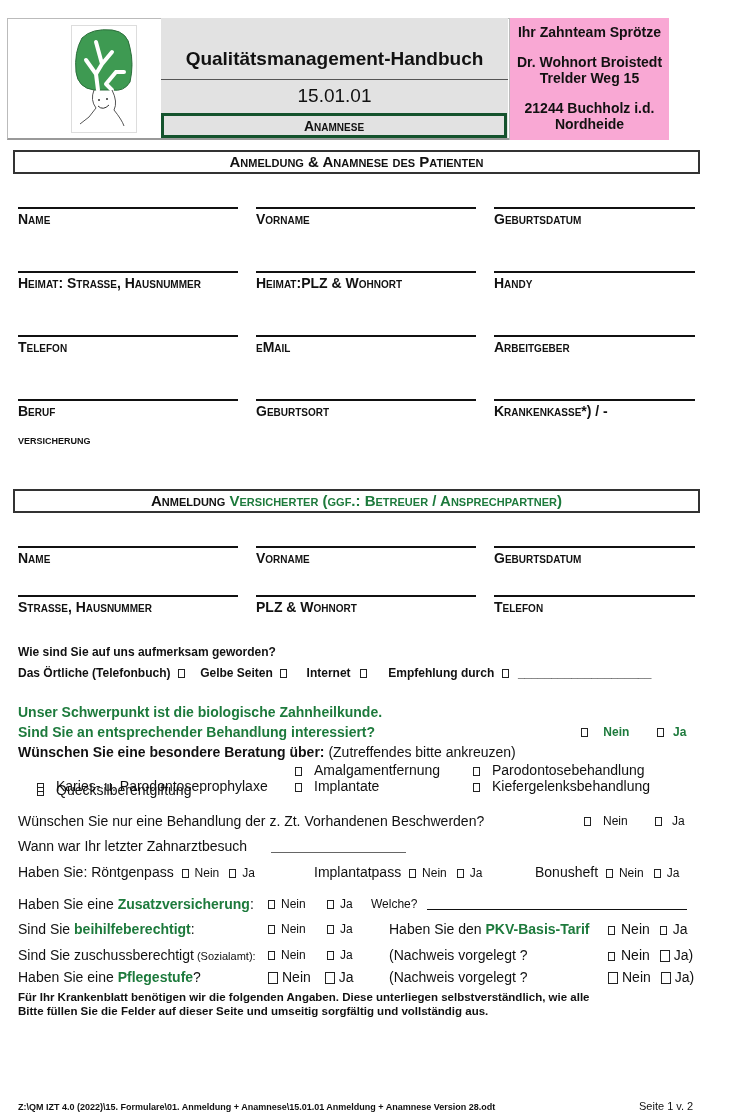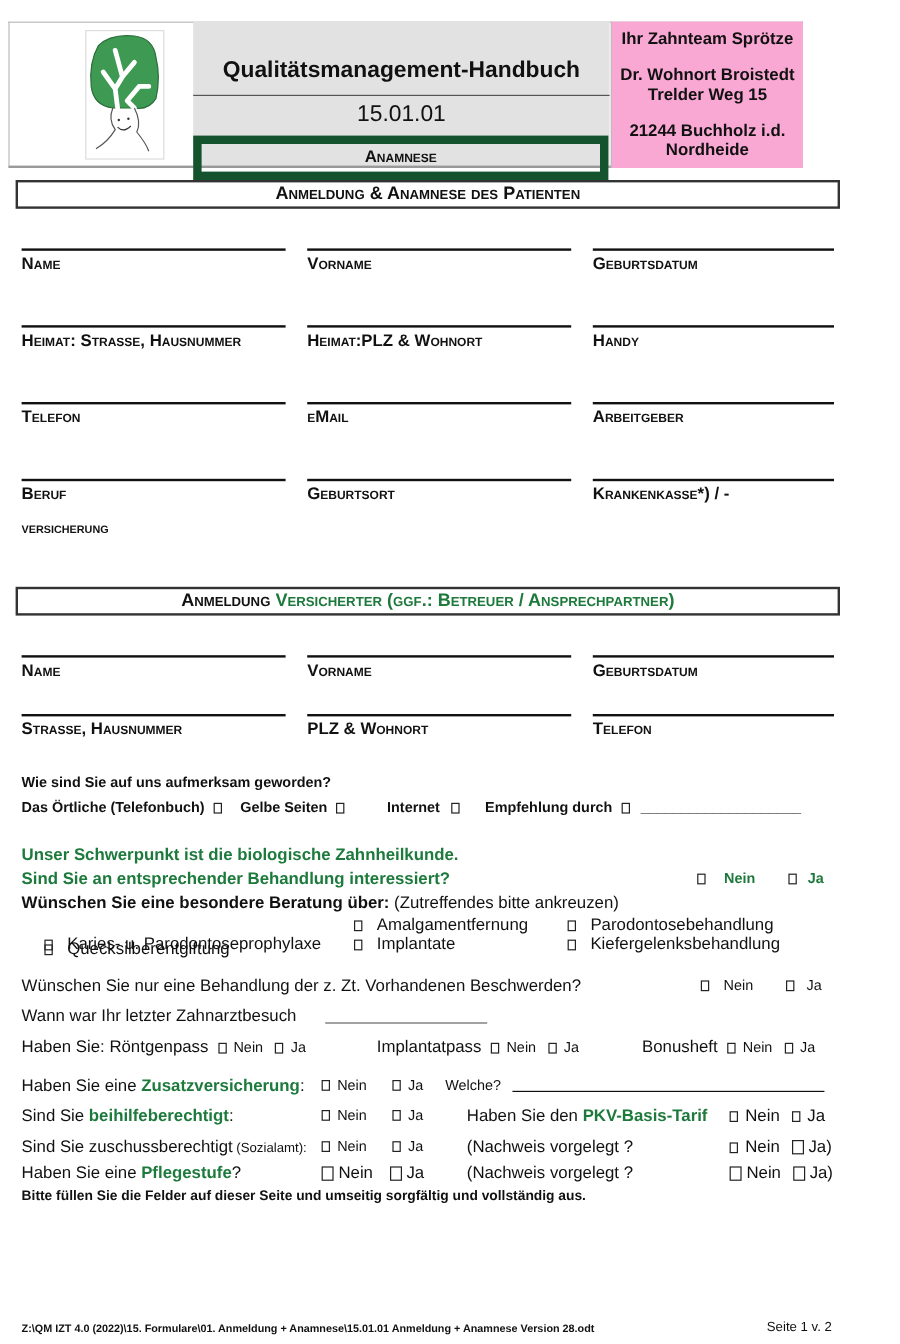--- a/index.html
+++ b/index.html
@@ -10,21 +10,21 @@
   .green { color: #1d7a3c; }
   .bold { font-weight: bold; }
 
   
   .hdr-outer { left: 7px; top: 18px; width: 662px; height: 122px; border: 1px solid #bbb; border-bottom: 2px solid #999; background: #fff; }
   .logo-box { left: 71px; top: 25px; width: 66px; height: 108px; border: 1px solid #ddd; background: #fff; }
   .hdr-mid { left: 161px; top: 18px; width: 347px; height: 122px; background: #e2e2e2; border-bottom: 2px solid #999; }
   .hdr-title { left: 161px; top: 48px; width: 347px; text-align: center; font-size: 19px; font-weight: bold; }
   .hdr-line { left: 161px; top: 79px; width: 347px; height: 1px; background: #555; }
   .hdr-num { left: 161px; top: 85px; width: 347px; text-align: center; font-size: 19px; }
-  .hdr-sub { left: 161px; top: 113px; width: 346px; height: 37px; border: 7px solid #14532d; text-align: center; font-size: 14px; line-height: 21px; }
+  .hdr-sub { left: 161px; top: 113px; width: 346px; height: 25px; border: 3px solid #14532d; text-align: center; font-size: 14px; line-height: 21px; }
   .hdr-right { left: 509px; top: 18px; width: 160px; height: 122px; background: #f9a8d4; border-left: 1px solid #bbb; text-align: center; font-size: 14px; font-weight: bold; line-height: 16px; }
 
   .sec-box { left: 13px; width: 687px; height: 24px; border: 2px solid #333; text-align: center; font-size: 15px; line-height: 20px; }
 
   .fld-line { height: 2px; background: #111; }
   .fld-lbl { font-size: 14px; white-space: nowrap; }
 
   .txt { font-size: 14px; white-space: nowrap; }
   .txt-sm { font-size: 12px; white-space: nowrap; }
   .cb { display: inline-block; width: 7px; height: 9px; border: 1px solid #222; vertical-align: middle; margin-right: 6px; cursor: pointer; }
@@ -106,21 +106,21 @@
 <div class="abs fld-lbl sc" style="left:18px;top:599px;width:230px">Straße, Hausnummer</div>
 <div class="abs fld-lbl sc" style="left:256px;top:599px;width:220px">PLZ &amp; Wohnort</div>
 <div class="abs fld-lbl sc" style="left:494px;top:599px;width:201px">Telefon</div>
 
 <div class="abs txt bold" style="left:18px;top:645px;font-size:12px">Wie sind Sie auf uns aufmerksam geworden?</div>
 <div class="abs txt bold" style="left:18px;top:666px;font-size:12px">
   <span>Das Örtliche (Telefonbuch)</span>
   <span class="cb" style="margin-left:4px"></span>
   <span style="margin-left:6px">Gelbe Seiten</span>
   <span class="cb" style="margin-left:4px"></span>
-  <span style="margin-left:26px">Internet</span>
+  <span style="margin-left:10px">Internet</span>
   <span class="cb" style="margin-left:6px"></span>
   <span style="margin-left:12px">Empfehlung durch</span>
   <span class="cb" style="margin-left:4px"></span>
   <span>____________________</span>
 </div>
 
 <div class="abs txt bold green" style="left:18px;top:704px">Unser Schwerpunkt ist die biologische Zahnheilkunde.</div>
 <div class="abs txt bold green" style="left:18px;top:724px">Sind Sie an entsprechender Behandlung interessiert?</div>
 <div class="abs txt bold green" style="left:581px;top:725px;font-size:12px">
   <span class="cb"></span>
@@ -206,17 +206,18 @@
   <span class="cb lg" style="margin-right:4px"></span><span>Nein</span>
   <span class="cb lg" style="margin-left:10px;margin-right:4px"></span><span>Ja</span>
 </div>
 <div class="abs txt" style="left:389px;top:969px">(Nachweis vorgelegt ?</div>
 <div class="abs txt" style="left:608px;top:969px">
   <span class="cb lg" style="margin-right:4px"></span><span>Nein</span>
   <span class="cb lg" style="margin-left:6px;margin-right:4px"></span><span>Ja)</span>
 </div>
 
 <div class="abs bold" style="left:18px;top:990px;font-size:11.5px;line-height:14px;width:700px">
+  <div>Für Ihr Krankenblatt benötigen wir die folgenden Angaben. Diese unterliegen selbstverständlich, wie alle</div>
   <div>Bitte füllen Sie die Felder auf dieser Seite und umseitig sorgfältig und vollständig aus.</div>
 </div>
 
 <div class="abs bold" style="left:18px;top:1102px;font-size:9px;white-space:nowrap">Z:\QM IZT 4.0 (2022)\15. Formulare\01. Anmeldung + Anamnese\15.01.01 Anmeldung + Anamnese Version 28.odt</div>
 <div class="abs" style="left:639px;top:1100px;font-size:11px;white-space:nowrap">Seite 1 v. 2</div>
 
 </body></html>

